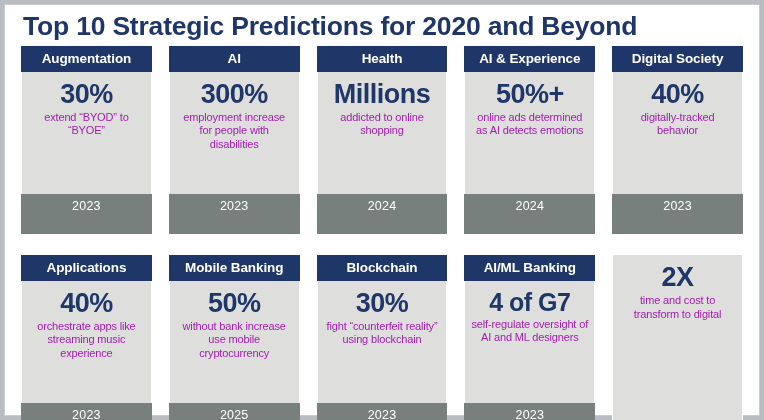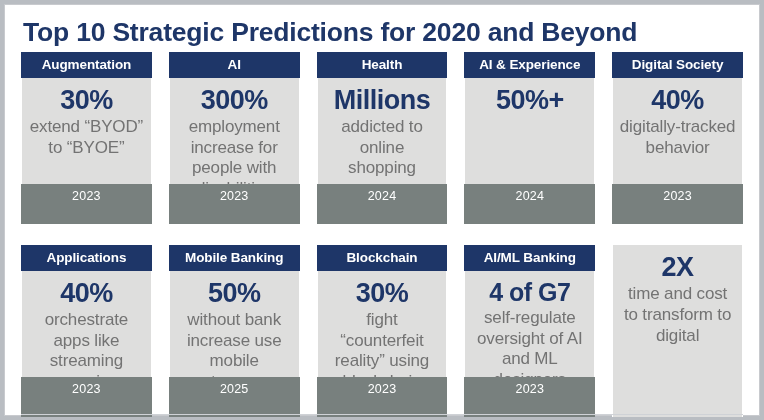--- a/index.html
+++ b/index.html
@@ -22,21 +22,21 @@
     height: 412px;
     background: #ffffff;
     border: 1px solid #c8cace;
     box-sizing: border-box;
     display: flex;
     flex-direction: column;
   }
 
   
   .title-wrap {
-    padding: 13px 0 4px 18px;
+    padding: 7px 0 4px 18px;
   }
   .title {
     font-size: 26.5px;
     font-weight: bold;
     color: #1e3668;
     letter-spacing: -0.2px;
     line-height: 1.1;
     white-space: nowrap;
   }
 
@@ -65,42 +65,42 @@
     padding: 6px 2px 6px;
     line-height: 1;
     letter-spacing: -0.1px;
     white-space: nowrap;
     overflow: hidden;
   }
 
   .col-body {
     background: #dededd;
     flex: 1 1 auto;
-    height: 106px;
+    height: 122px;
     padding: 8px 6px 4px;
     box-sizing: border-box;
     text-align: center;
     border-left: 1px solid #ffffff;
     border-right: 1px solid #ffffff;
   }
 
   .stat {
     color: #1e3668;
     font-size: 27px;
     font-weight: bold;
     line-height: 1.05;
     letter-spacing: -0.5px;
     margin-bottom: 3px;
     white-space: nowrap;
   }
   .stat.small { font-size: 25px; }
 
   .desc {
-    color: #737373;
-    font-size: 17px;
+    color: #a21caf;
+    font-size: 11px;
     line-height: 1.22;
     letter-spacing: -0.15px;
   }
 
   .col-foot {
     background: #78807e;
     color: #ffffff;
     text-align: center;
     font-size: 12.5px;
     padding: 6px 0 22px;
@@ -188,20 +188,21 @@
         <div class="stat">Millions</div>
         <div class="desc">addicted to online shopping</div>
       </div>
       <div class="col-foot">2024</div>
     </div>
 
     <div class="col">
       <div class="col-head">AI &amp; Experience</div>
       <div class="col-body">
         <div class="stat">50%+</div>
+        <div class="desc">online ads determined as AI detects emotions</div>
       </div>
       <div class="col-foot">2024</div>
     </div>
 
     <div class="col">
       <div class="col-head">Digital Society</div>
       <div class="col-body">
         <div class="stat">40%</div>
         <div class="desc">digitally-tracked behavior</div>
       </div>

